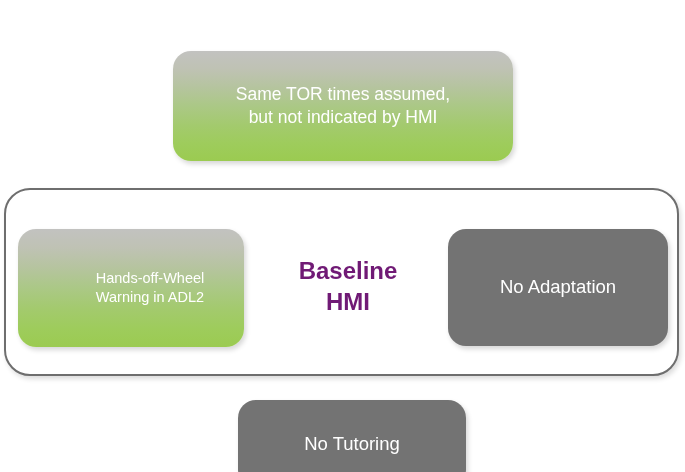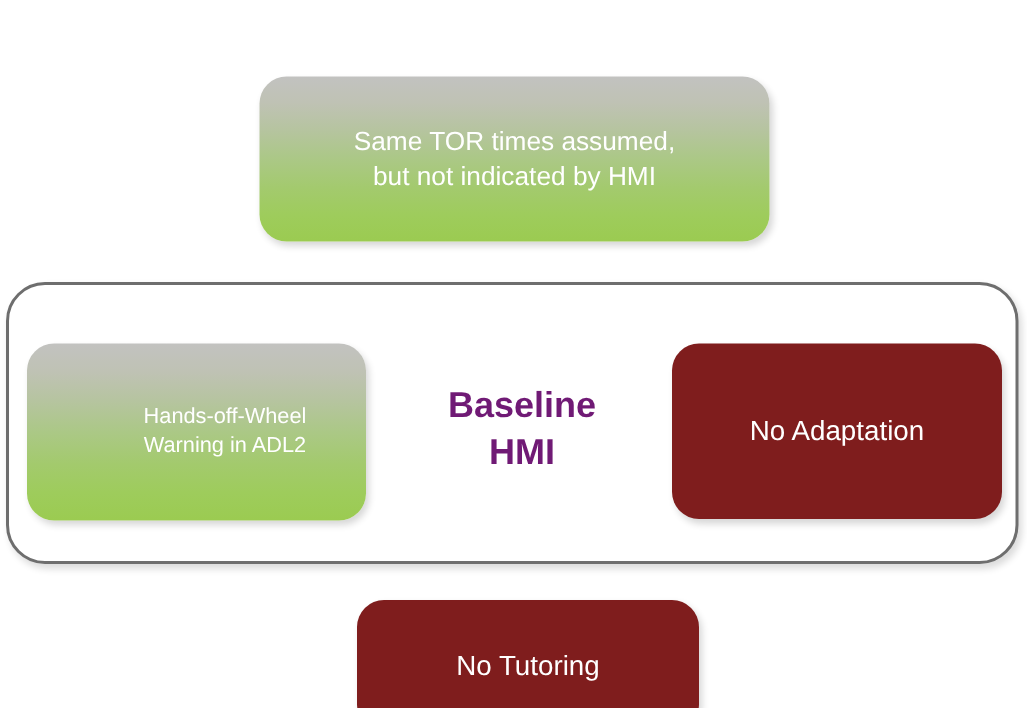--- a/index.html
+++ b/index.html
@@ -44,21 +44,21 @@
                 #c2c2c0 0%,
                 #bfc2b4 16%,
                 #b6c4a0 32%,
                 #abc886 50%,
                 #a3ca6d 68%,
                 #9ecc5c 84%,
                 #9bcb51 100%);
   }
   
   .card.flat {
-    background: #7f1d1d;
+    background: #737373;
   }
 
   
   #card-tor {
     left: 173px;
     top: 3px;
     width: 340px;
     height: 110px;
     font-size: 17.5px;
   }

